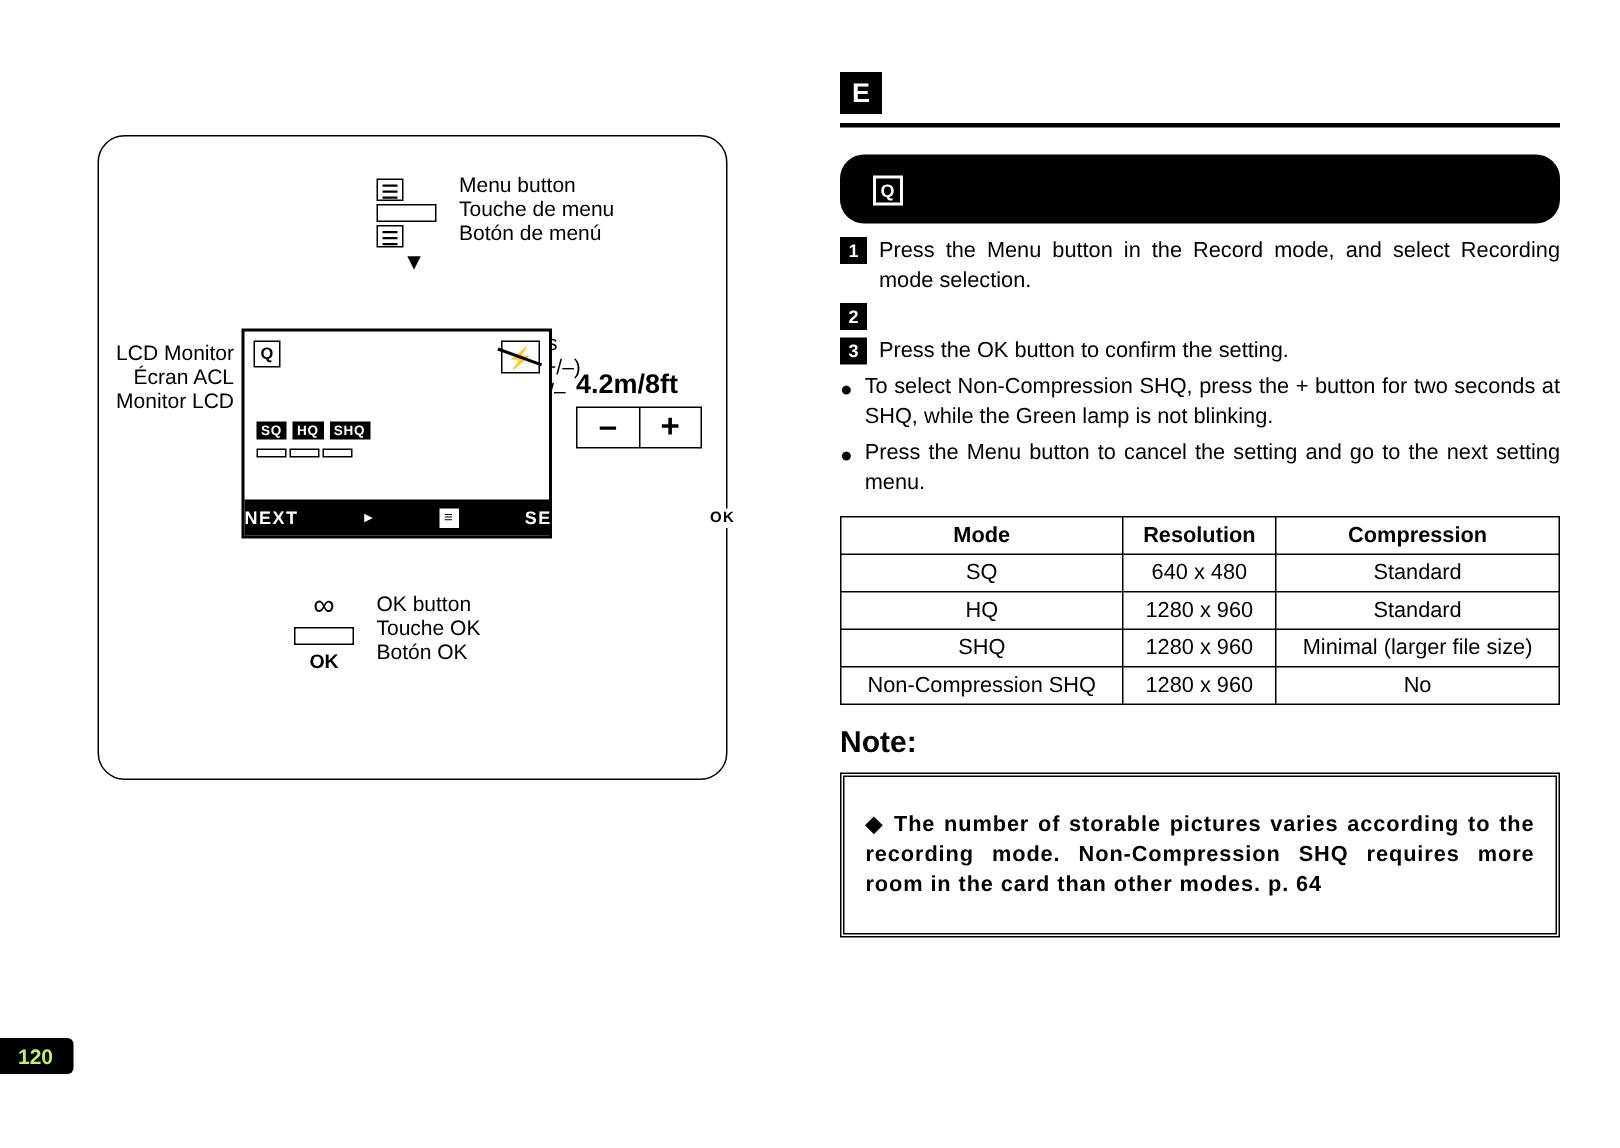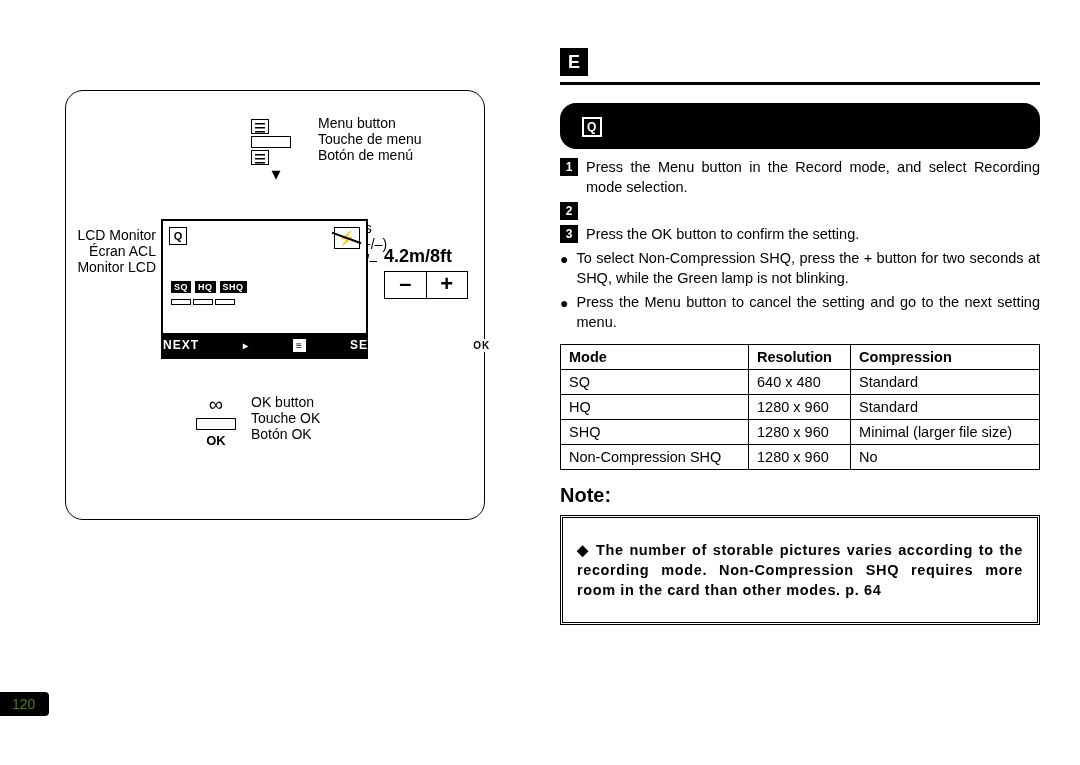--- a/index.html
+++ b/index.html
@@ -166,44 +166,44 @@
   .bullet-dot { flex-shrink:0; margin-top:1px; font-size:14px;}
   .mode-table {
     margin-top: 12px;
     border-collapse: collapse;
     width: 100%;
     font-size: 14.5px;
   }
   .mode-table th, .mode-table td {
     border: 1px solid #000;
     padding: 4px 8px;
-    text-align: left;
+    text-align: center;
     vertical-align: top;
   }
   .mode-table th { font-weight: bold; }
   .note-heading {
     font-size: 20px; font-weight:bold;
     margin-top: 14px;
   }
   .note-box {
     margin-top: 8px;
     border: 3px double #000;
     padding: 22px 14px;
     font-size: 14.5px; font-weight: bold; line-height:20px;
     text-align: justify;
     letter-spacing: 0.6px;
   }
   .note-box .diamond { margin-right:6px; }
   
   .page-num-tab {
     position: absolute;
     left: 0; top: 692px;
-    background:#000; color:#4d7c0f;
+    background:#000; color:#bef264;
     padding: 4px 14px 4px 12px;
-    font-size: 14px; font-weight:normal;
+    font-size: 14px; font-weight:bold;
     border-radius: 0 4px 4px 0;
   }
 </style>
 </head>
 <body>
 
 <div class="page">
 
   <div class="left-col">
     <div class="diagram-frame">
@@ -211,21 +211,21 @@
       <div class="menu-btn-icon">
         <div style="display:flex;align-items:center;gap:2px;">
             <div class="list-icon"></div>
           </div>
         <span class="small-btn-rect"></span>
         <div style="display:flex;align-items:center;gap:2px;margin-top:2px;">
             <div class="list-icon"></div>
           </div>
         <div class="arrow-down">▾</div>
       </div>
-      <div class="lbl" style="left:252px; top:24px;">
+      <div class="lbl" style="left:240px; top:24px;">
         <div>Menu button</div>
         <div>Touche de menu</div>
         <div>Botón de menú</div>
       </div>
 
       <div class="lbl" style="left:6px; top:120px; text-align:right; width:84px;margin-top:16px;">
         <div>LCD Monitor</div>
         <div>Écran ACL</div>
         <div>Monitor LCD</div>
       </div>

